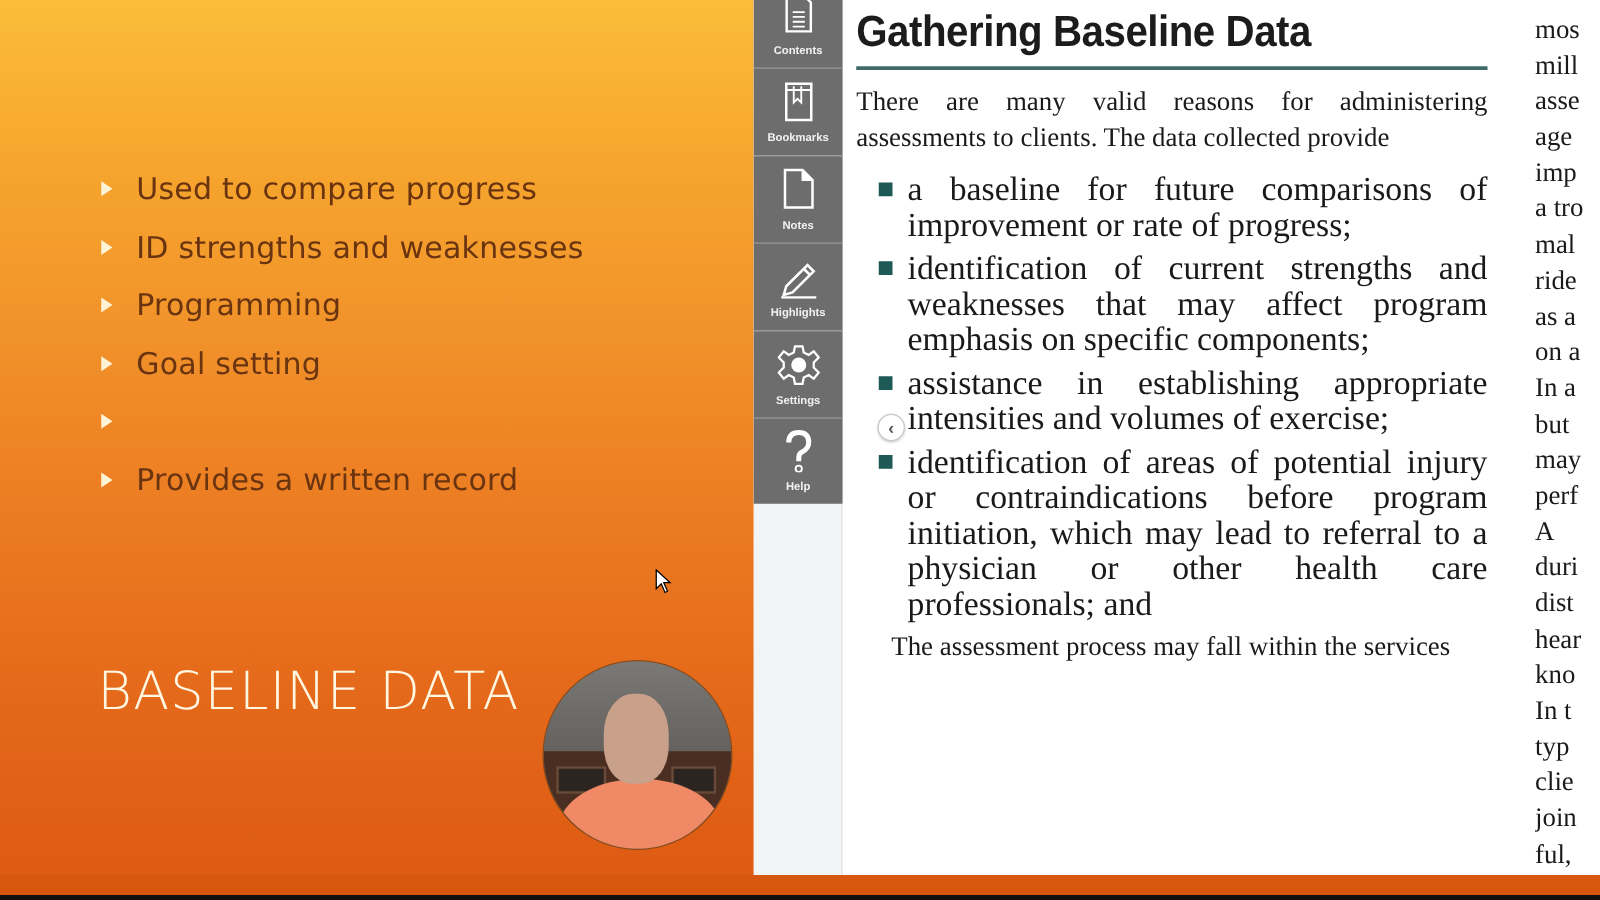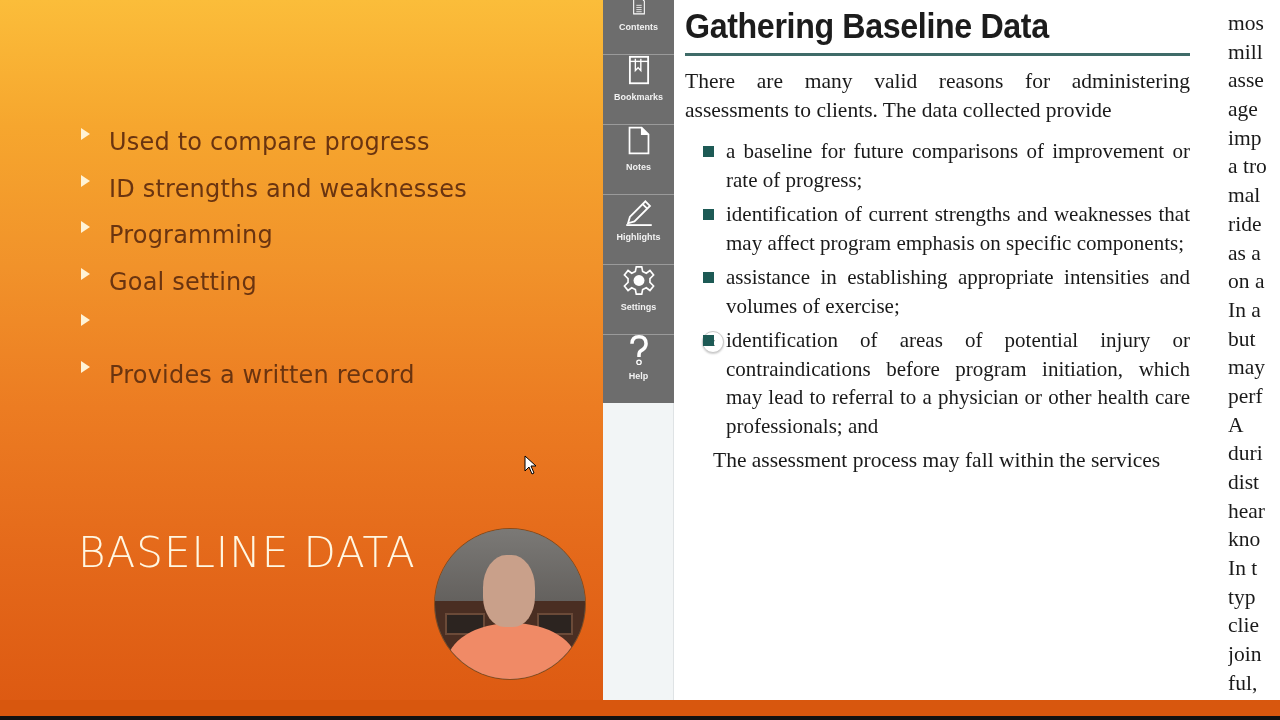--- a/index.html
+++ b/index.html
@@ -16,21 +16,21 @@
       background: #d8570e;
     }
     .bottom-black {
       position: absolute; left: 0; top: 716px; width: 1280px; height: 4px; background: #111;
     }
 
     .bullets {
       position: absolute; left: 78px; top: 128px; list-style: none;
     }
     .bullets li {
-      display: flex; height: 46.5px;
+      display: flex; align-items: center; height: 46.5px;
       font-family: "DejaVu Sans", sans-serif; font-size: 24px; color: #6a3410;
       letter-spacing: 0.2px;
     }
     .bullets .tri {
       width: 0; height: 0; border-top: 6px solid transparent; border-bottom: 6px solid transparent;
       border-left: 9px solid #fff3d6; margin-right: 19px; margin-left: 3px;
     }
 
     .slide-title {
       position: absolute; left: 78px; top: 528px;
@@ -59,21 +59,21 @@
       position: absolute; left: 603px; top: 0; width: 677px; height: 701px;
       background: #fff;
     }
     .toolbar {
       position: absolute; left: 0; top: 0; width: 71px; height: 701px;
       background: #f2f5f6; border-right: 1px solid #dfe3e5;
     }
     .tool {
       width: 71px; height: 70px; background: #6d6d6d; border-bottom: 1px solid #9a9a9a;
       display: flex; flex-direction: column; align-items: center; justify-content: flex-end;
-      padding-bottom: 22px; color: #fff; cursor: pointer;
+      padding-bottom: 9px; color: #fff; cursor: pointer;
     }
     .tool:first-child { height: 55px; }
     .tool:last-child { height: 68px; border-bottom: none; }
     .tool svg { margin-bottom: 6px; }
     .tool .lbl { font-size: 9px; font-weight: bold; color: #f2f2f2; }
 
     .page {
       position: absolute; left: 82px; top: 0; width: 505px;
       font-family: "Liberation Serif", serif; color: #1a1a1a;
     }
@@ -81,21 +81,21 @@
       font-family: "Liberation Sans", sans-serif; font-weight: bold; font-size: 35px;
       letter-spacing: -0.4px; transform: scaleX(0.92); transform-origin: left;
       margin-top: 5px; height: 42px; line-height: 42px; color: #1c1c1c;
     }
     .page .rule { height: 3px; background: #3f6b68; margin-top: 6px; width: 505px; }
     .page p.intro {
       font-size: 21.5px; line-height: 28.5px; text-align: justify; margin-top: 11px; width: 505px;
     }
     .page ul { list-style: none; margin-top: 13px; }
     .page ul li {
-      position: relative; padding-left: 41px; font-size: 21px; line-height: 28.5px;
+      position: relative; padding-left: 41px; font-size: 27px; line-height: 28.5px;
       text-align: justify; margin-bottom: 6px; width: 505px;
     }
     .page ul li .sq {
       position: absolute; left: 18px; top: 9px; width: 11px; height: 11px; background: #1d5a55;
     }
     .page p.next {
       font-size: 21.5px; line-height: 28.5px; padding-left: 28px; white-space: nowrap;
     }
 
     .side-col {

